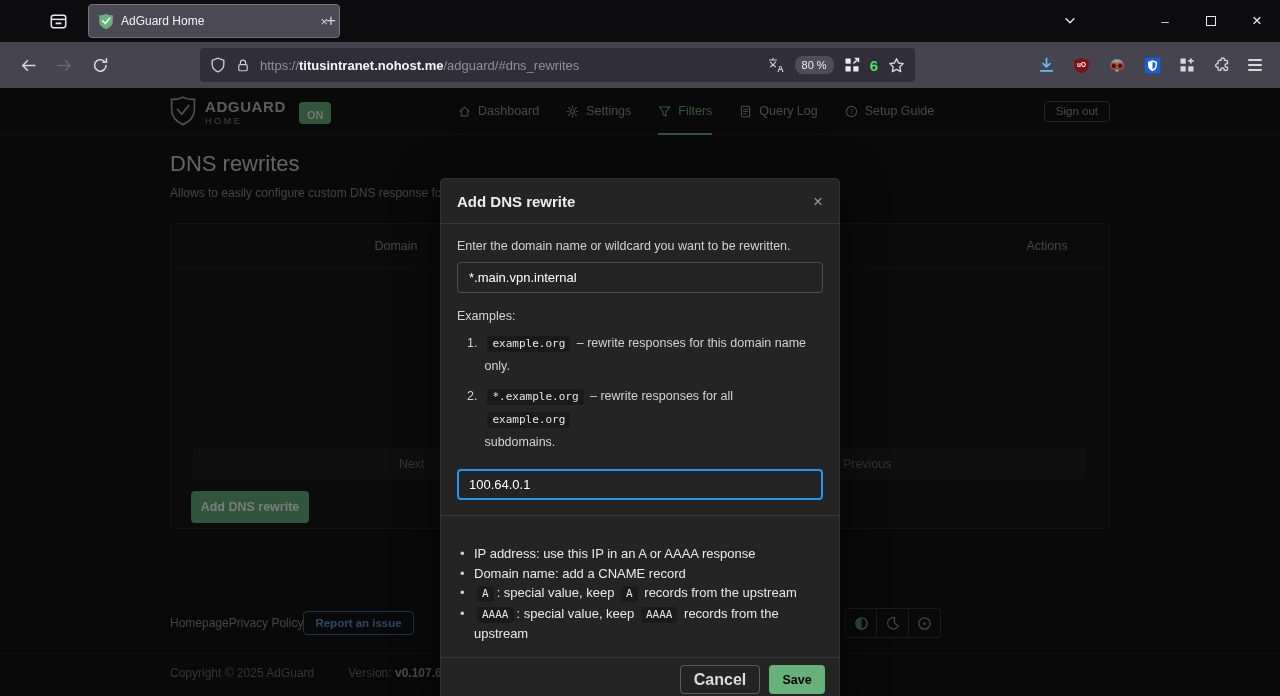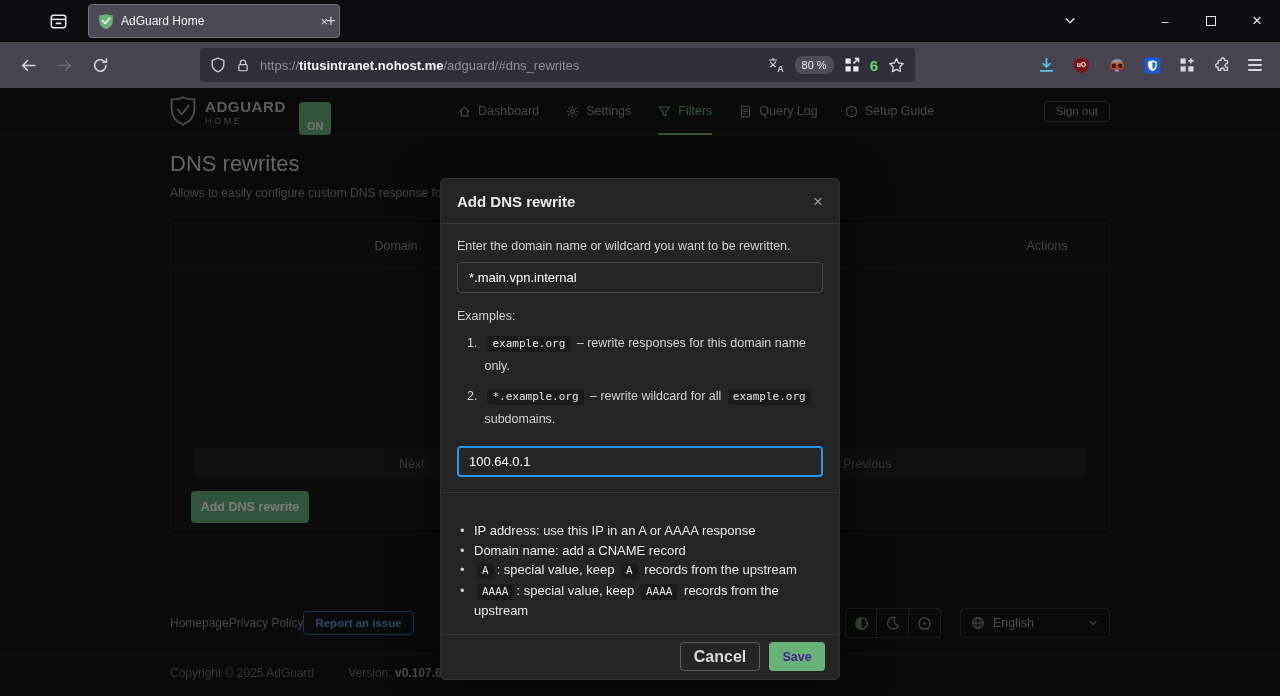--- a/index.html
+++ b/index.html
@@ -33,21 +33,21 @@
   .burger { display:flex; flex-direction:column; gap:3px; }
   .burger i { display:block; width:14px; height:2px; background:#d6d6db; border-radius:1px; }
 
   
   .page { position:absolute; left:0; top:88px; width:1280px; height:608px; background:#141414; overflow:hidden; }
   .ag-header { position:absolute; left:0; top:0; width:1280px; height:47px; border-bottom:1px solid #242424; }
   .logo { position:absolute; left:170px; top:8px; display:flex; align-items:flex-start; gap:9px; }
   .logo-text { display:flex; flex-direction:column; margin-top:2px; }
   .logo-title { font-size:15px; font-weight:bold; letter-spacing:0.6px; color:#bdbdbd; }
   .logo-sub { font-size:9px; letter-spacing:2.6px; color:#8d8d8d; margin-top:1px; }
-  .on-badge { margin-top:6px; margin-left:4px; background:#67b279; color:#eef6ef; font-size:11px; font-weight:bold; border-radius:4px; padding:18px 8px 3px; }
+  .on-badge { margin-top:6px; margin-left:4px; background:#67b279; color:#eef6ef; font-size:11px; font-weight:bold; border-radius:4px; padding:7px 8px 3px; }
   .nav { position:absolute; left:458px; top:0; height:47px; display:flex; gap:27px; }
   .nav-item { display:flex; align-items:center; gap:7px; font-size:12.5px; color:#969696; height:100%; border-bottom:2px solid transparent; padding-top:1px; }
   .nav-item.active { color:#67b279; border-bottom-color:#67b279; }
   .signout { position:absolute; right:170px; top:13px; font-size:11.5px; color:#9a9a9a; border:1px solid #4d4d4d; border-radius:4px; padding:3px 11px 4px; background:transparent; }
 
   .page-title { position:absolute; left:170px; top:63px; font-size:22px; font-weight:normal; color:#cfcfcf; }
   .page-sub { position:absolute; left:170px; top:98px; font-size:12px; color:#8d8d8d; white-space:nowrap; }
 
   .card { position:absolute; left:170px; top:135px; width:940px; height:306px; background:#181818; border:1px solid #272727; border-radius:4px; }
   .thead { position:relative; height:45px; border-bottom:1px solid #242424; }
@@ -88,21 +88,21 @@
   .ex-num { color:#d2d2d2; }
   .ex-body { flex:1; }
   .code { font-family:"DejaVu Sans Mono", monospace; font-size:11px; background:#1a1a1a; border-radius:3px; padding:1px 5px 2px; color:#e4e4e4; margin:0 3px; white-space:nowrap; }
   .answer-wrap { margin-top:15px; }
   .modal-divider { border-top:1px solid #383838; margin:15px -16px 0; }
   .notes { list-style:none; margin-top:28px; }
   .notes li { position:relative; padding-left:17px; font-size:13px; color:#e9e9e9; line-height:19.5px; }
   .notes li::before { content:"•"; position:absolute; left:3px; color:#cfcfcf; }
   .modal-footer { margin-top:13px; border-top:1px solid #383838; height:45px; display:flex; align-items:center; justify-content:flex-end; gap:9px; padding:0 14px; }
   .btn-cancel { width:80px; height:29px; background:transparent; border:1px solid #5b5b5b; border-radius:4px; color:#dadada; font-size:16px; font-weight:bold; font-family:inherit; }
-  .btn-save { width:56px; height:29px; background:#67b279; border:none; border-radius:4px; color:#4c1d95; font-size:12.5px; font-weight:bold; font-family:inherit; }
+  .btn-save { width:56px; height:29px; background:#67b279; border:none; border-radius:4px; color:#000000; font-size:12.5px; font-weight:bold; font-family:inherit; }
 
   svg { display:block; }
 </style>
 </head>
 <body>
 
 <div class="screen">
 
   <div class="titlebar">
     <div class="ffview">
@@ -318,31 +318,20 @@
         </svg>
       </button>
       <button class="theme-btn">
         <svg width="15" height="15" viewBox="0 0 16 16">
           <circle cx="8" cy="8" r="6" fill="none" stroke="#8f8f8f" stroke-width="1.4"></circle>
           <circle cx="8" cy="8" r="1.4" fill="#8f8f8f"></circle>
         </svg>
       </button>
     </div>
 
-    <button class="lang-select">
-      <svg width="14" height="14" viewBox="0 0 16 16">
-        <circle cx="8" cy="8" r="6.2" fill="none" stroke="#8f8f8f" stroke-width="1.3"></circle>
-        <ellipse cx="8" cy="8" rx="2.6" ry="6.2" fill="none" stroke="#8f8f8f" stroke-width="1.3"></ellipse>
-        <path d="M1.8 8 h12.4" stroke="#8f8f8f" stroke-width="1.3"></path>
-      </svg>
-      <span class="lang-label">English</span>
-      <svg width="12" height="12" viewBox="0 0 16 16">
-        <path d="M4 6 l4 4 4-4" fill="none" stroke="#8f8f8f" stroke-width="1.6" stroke-linecap="round" stroke-linejoin="round"></path>
-      </svg>
-    </button>
 
     <div class="foot-divider"></div>
     <div class="copyright-row">
       <span>Copyright © 2025 AdGuard</span>
       <span class="version"><span>Version:</span> <b>v0.107.62</b></span>
     </div>
 
     <div class="overlay"></div>
 
     <div class="modal">
@@ -355,21 +344,21 @@
         <input class="text-input" value="*.main.vpn.internal" style="">
 
         <div class="examples-title">Examples:</div>
         <div class="ex-list">
           <div class="ex-item">
             <span class="ex-num">1.</span>
             <span class="ex-body"><span class="code">example.org</span> <span>– rewrite responses for this domain name only.</span></span>
           </div>
           <div class="ex-item">
             <span class="ex-num">2.</span>
-            <span class="ex-body"><span class="code">*.example.org</span> <span>– rewrite wildcard for all</span> <span class="code">example.org</span><br><span>subdomains.</span></span>
+            <span class="ex-body"><span class="code">*.example.org</span> <span>– rewrite responses for all</span> <span class="code">example.org</span><br><span>subdomains.</span></span>
           </div>
         </div>
 
         <div class="answer-wrap">
           <input class="text-input focused" value="100.64.0.1" style="">
         </div>
 
         <div class="modal-divider"></div>
 
         <ul class="notes">

